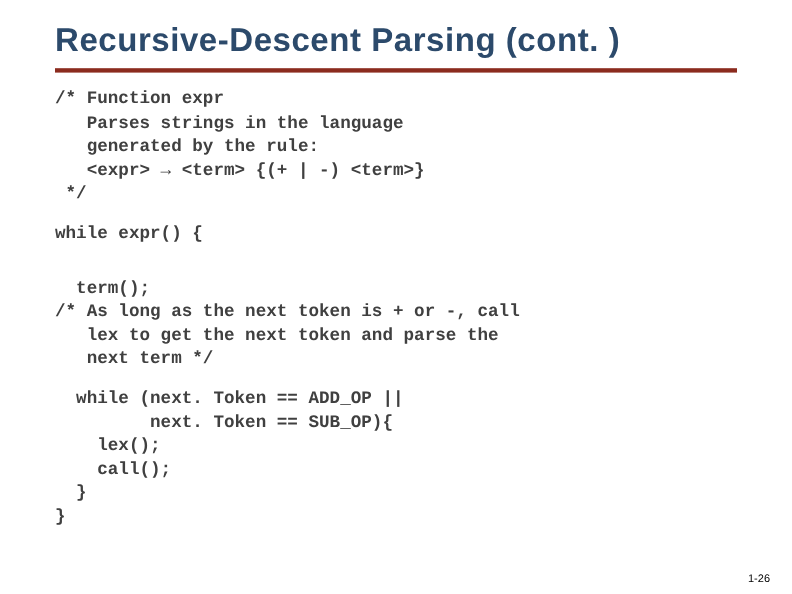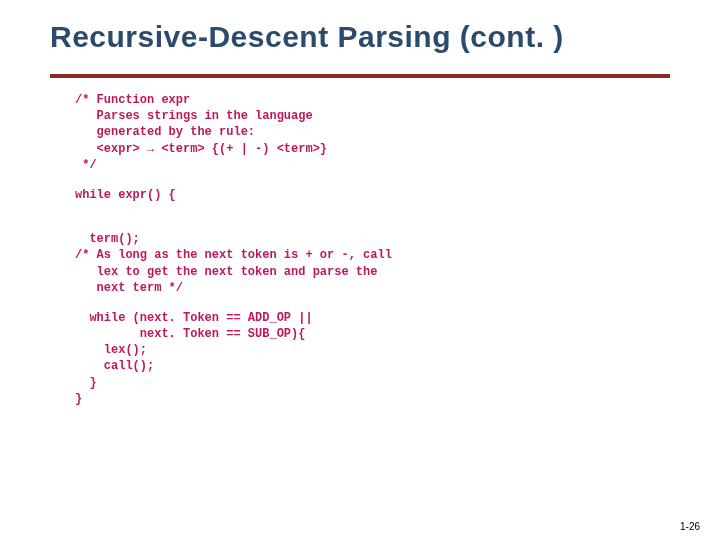--- a/index.html
+++ b/index.html
@@ -17,32 +17,31 @@
     height: 540px;
     padding: 20px 50px 10px 50px;
     position: relative;
   }
   .title {
     font-family: "Trebuchet MS", "Lucida Sans", Verdana, sans-serif;
     font-size: 30px;
     font-weight: 600;
     color: #2c4a6b;
     letter-spacing: 0.5px;
-    padding-bottom: 20px;
+    padding-bottom: 8px;
     border-bottom: 4px solid #8b2b1e;
     margin-bottom: 14px;
   }
   .code-block {
     font-family: "Courier New", Courier, monospace;
-    font-size: 12px;
+    font-size: 16px;
     line-height: 1.35;
     white-space: pre;
-    color: #be185d;
+    color: #404040;
     font-weight: bold;
-    margin-left: 25px;
   }
   .section-gap {
     height: 14px;
   }
   .page-num {
     position: absolute;
     right: 20px;
     bottom: 8px;
     font-size: 10px;
     font-family: Arial, sans-serif;

